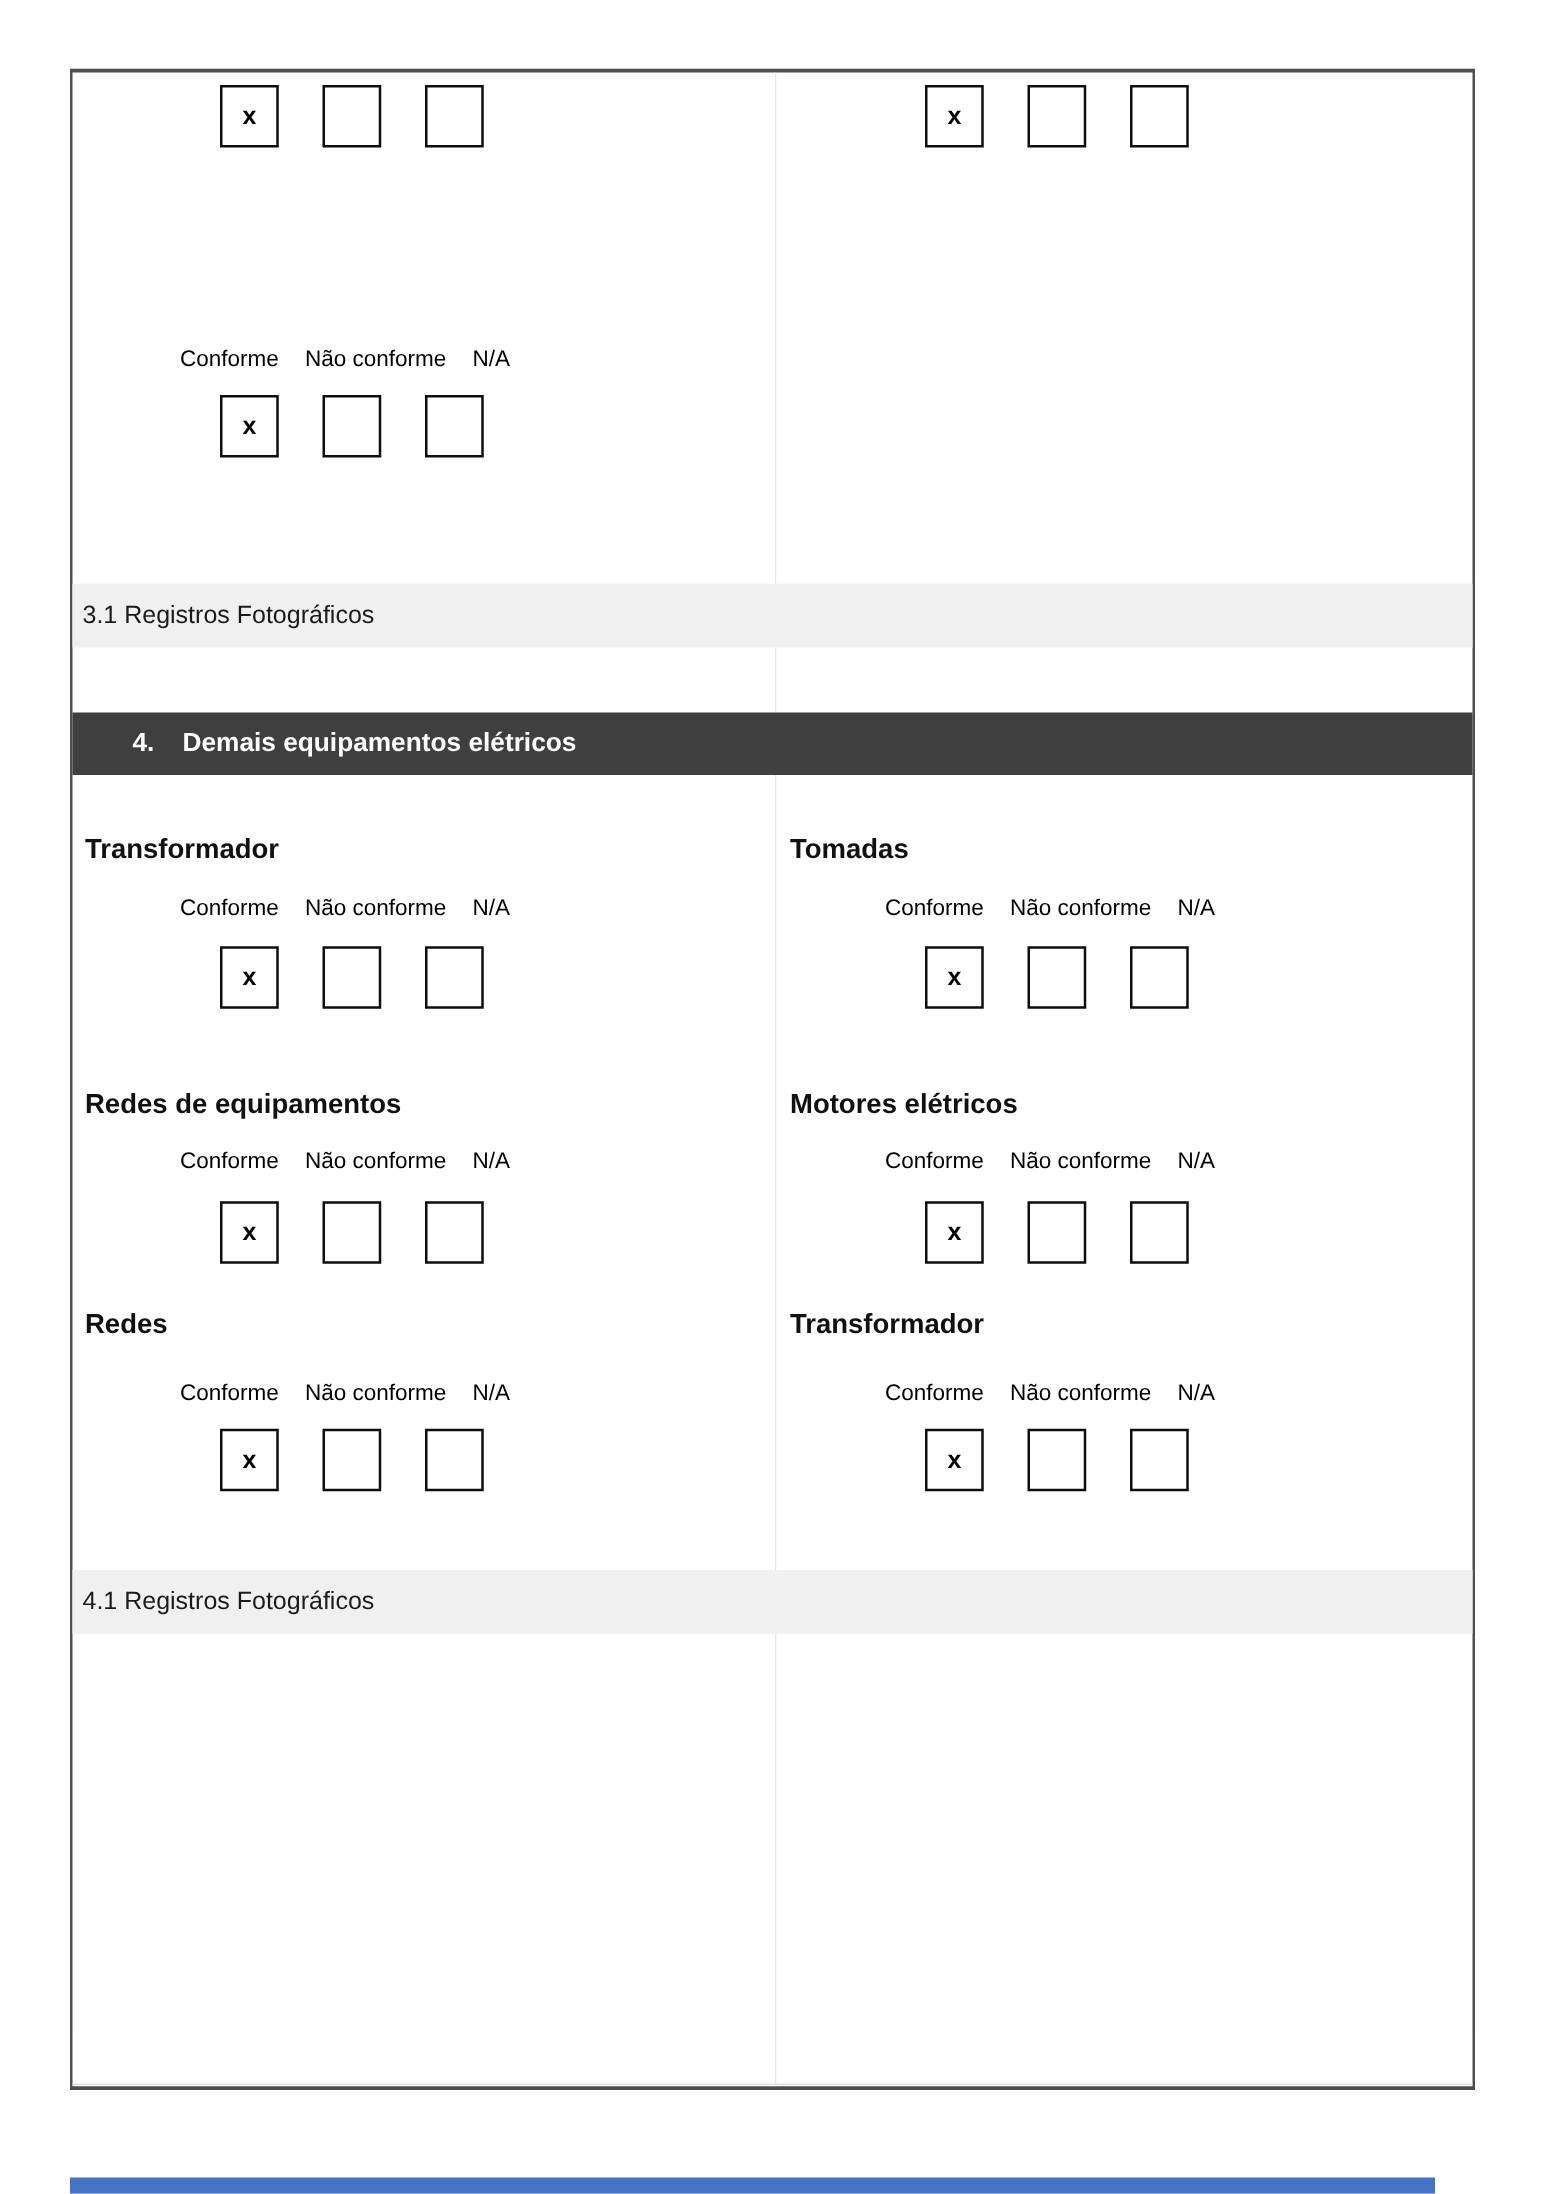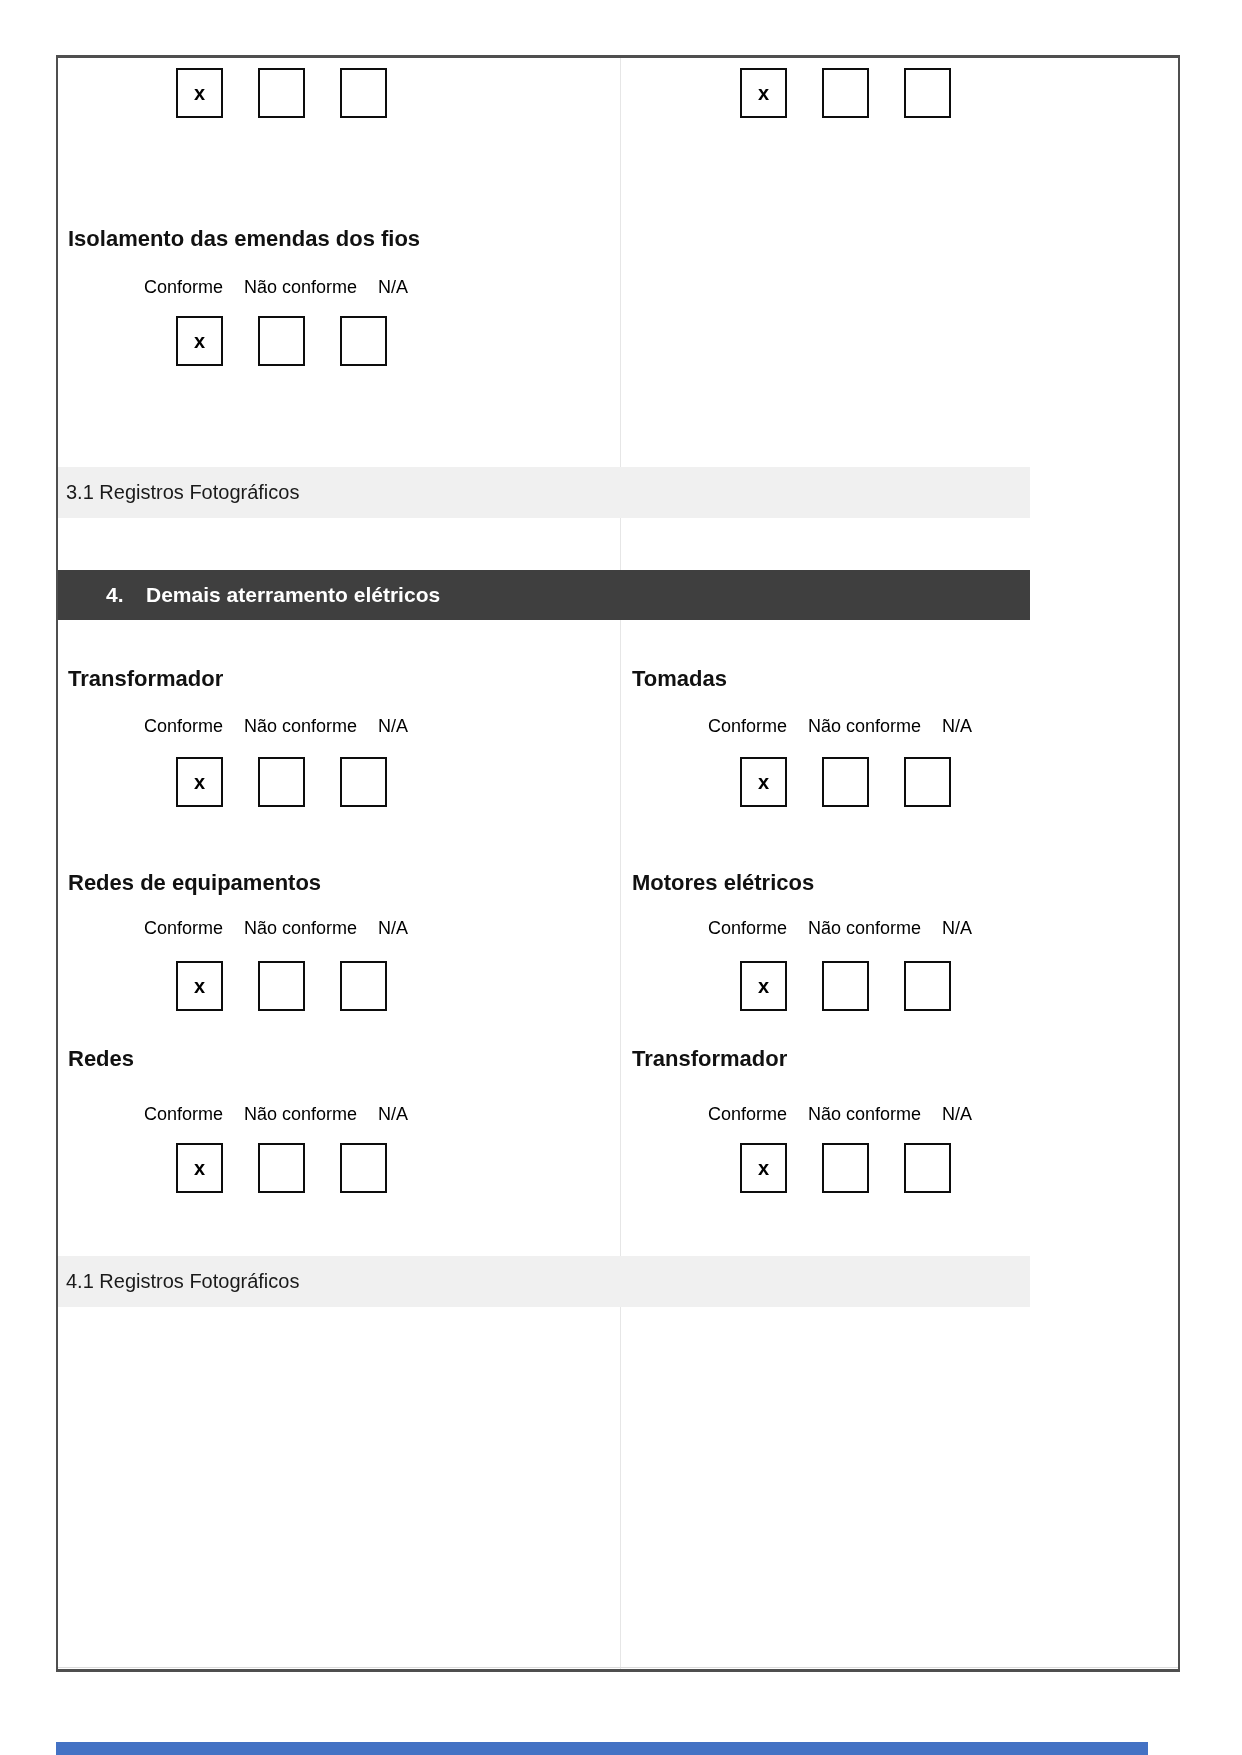--- a/index.html
+++ b/index.html
@@ -16,21 +16,21 @@
     background:transparent;
   }
   .col-divider{
     position:absolute;left:620px;top:58px;width:1px;height:1611px;background:#e6e6e6;
   }
   .pre-bottom-line{
     position:absolute;left:58px;top:1667px;width:1120px;height:1px;background:#dcdcdc;
   }
   
   .bar{
-    position:absolute;left:58px;width:972px;box-sizing:border-box;white-space:nowrap;
+    position:absolute;left:58px;width:1120px;box-sizing:border-box;white-space:nowrap;
   }
   .bar-gray{
     background:#f0f0f0;height:51px;line-height:51px;
     font-size:20px;color:#1a1a1a;padding-left:8px;
   }
   .bar-dark{
     background:#3f3f3f;height:50px;line-height:50px;color:#ffffff;
     font-size:21px;font-weight:bold;
   }
   .bar-dark .sec-num{position:absolute;left:48px;top:0;}
@@ -83,42 +83,41 @@
     <div class="cbrow">
       <span class="cb">
           <span class="mark">x</span>
         </span>
       <span class="cb"></span>
       <span class="cb"></span>
     </div>
   </div>
 
   <div class="block rowtop" style="left:56px;top:226px">
-    <div class="item-title">Isolamento das emendas dos fios</div>
     <div class="cblabels">
       <span>Conforme</span>
       <span>Não conforme</span>
       <span>N/A</span>
     </div>
     <div class="cbrow">
       <span class="cb">
           <span class="mark">x</span>
         </span>
       <span class="cb"></span>
       <span class="cb"></span>
     </div>
   </div>
 
   <div class="bar bar-gray" style="top:467px">
     <span>3.1 Registros Fotográficos</span>
   </div>
 
   <div class="bar bar-dark" style="top:570px">
     <span class="sec-num">4.</span>
-    <span class="sec-title">Demais aterramento elétricos</span>
+    <span class="sec-title">Demais equipamentos elétricos</span>
   </div>
 
   <div class="block row1" style="left:56px;top:666px">
     <div class="item-title">Transformador</div>
     <div class="cblabels">
       <span>Conforme</span>
       <span>Não conforme</span>
       <span>N/A</span>
     </div>
     <div class="cbrow">

